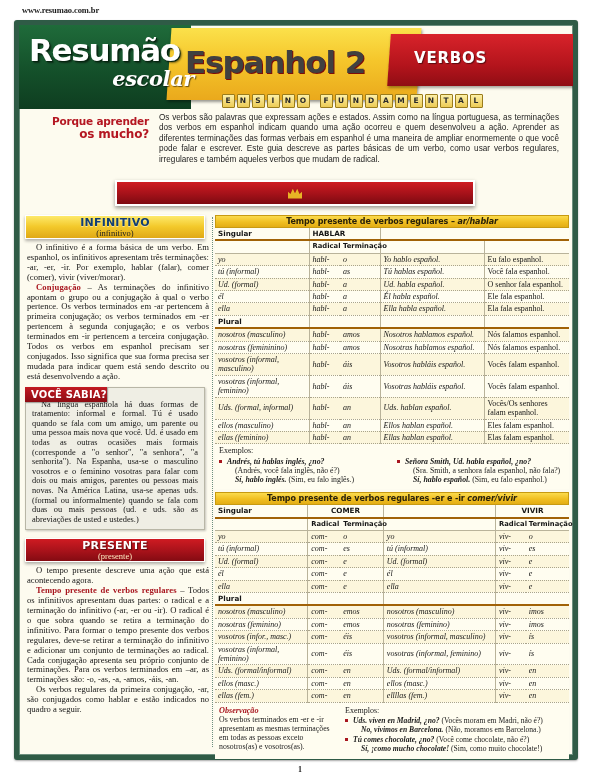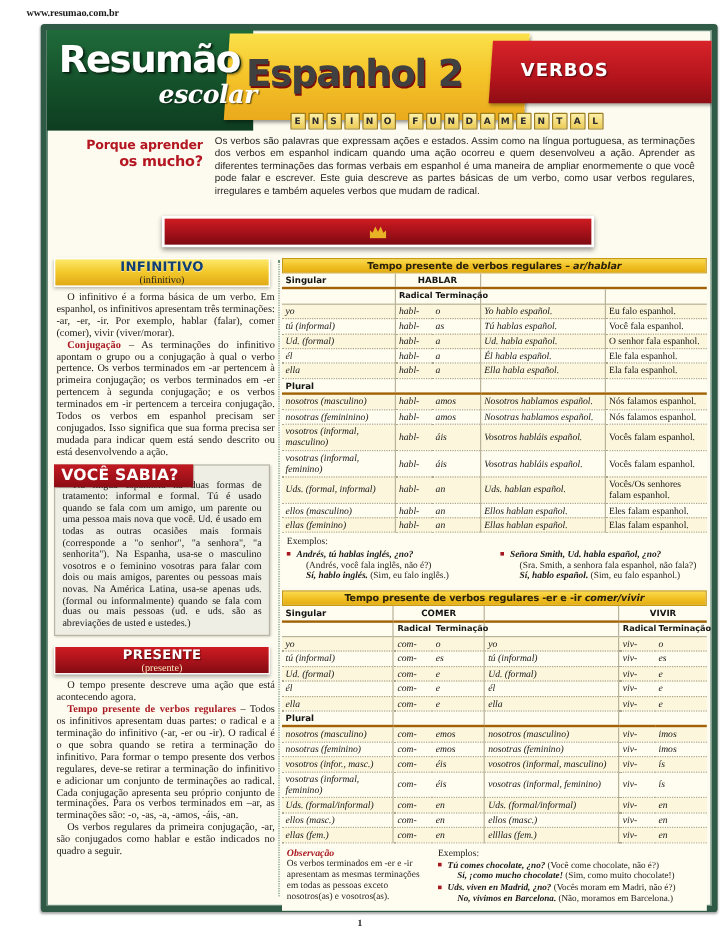--- a/index.html
+++ b/index.html
@@ -13,21 +13,21 @@
 
   
   .siteurl{
     position:absolute;left:22px;top:5px;
     font-family:"Liberation Serif", serif;
     font-weight:bold;font-size:8.5px;letter-spacing:-.1px;color:#1b1b1b;
   }
 
   
   .frame{
-    position:absolute;left:34px;top:20px;width:564px;height:740px;
+    position:absolute;left:14px;top:20px;width:564px;height:740px;
     box-sizing:border-box;
     border:5px solid #2f5b46;
     border-radius:3px;
     background:#fdfbef;
     box-shadow:0 1px 2px rgba(0,0,0,.35);
   }
   .frame-inner{
     position:absolute;inset:0;border:1px solid #6d8f7e;box-sizing:border-box;
   }
 
@@ -164,21 +164,21 @@
   .didyou{
     position:relative;margin:5px 2px 0 2px;width:180px;
     background:#efeee4;border:1px solid #b8b6a6;
     box-shadow:1px 1px 2px rgba(0,0,0,.22);
     box-sizing:border-box;padding:12px 6px 5px 6px;
   }
   .didyou-tab{
     position:absolute;left:-1px;top:-1px;
     background:linear-gradient(180deg,#c21a22,#8d0c13);
     color:#ffffff;font-family:"DejaVu Sans", sans-serif;font-weight:bold;
-    font-size:13px;letter-spacing:.2px;padding:2px 12px 2px 6px;
+    font-size:10px;letter-spacing:.2px;padding:2px 0 2px 6px;
     box-shadow:1px 1px 1px rgba(0,0,0,.3);
   }
   .didyou .para{margin:0;font-size:8.4px;line-height:9.6px;}
 
   
   .tbl-title{
     background:linear-gradient(180deg,#fbdb4d 0%,#f0bf22 55%,#e3ad14 100%);
     border:1px solid #c79a12;box-sizing:border-box;
     font-family:"DejaVu Sans", sans-serif;font-weight:bold;
     font-size:8px;color:#2a2209;text-align:center;line-height:12px;height:13px;
@@ -322,21 +322,21 @@
           <colgroup>
               <col style="width:94px">
               <col style="width:31px">
               <col style="width:40px">
               <col style="width:104px">
               <col style="width:85px">
             </colgroup>
           <tbody id="tbl1">
               <tr class="grp">
                 <td class="vline">Singular</td>
-                <td colspan="2" class="vline" style="text-align: center;">HABLAR</td>
+                <td colspan="2" class="vline" style="text-align: left;">HABLAR</td>
                 <td></td>
                 <td></td>
               </tr>
               <tr class="sub">
                 <td class="vline"></td>
                 <td>Radical</td>
                 <td class="vline">Terminação</td>
                 <td class="vline"></td>
                 <td></td>
               </tr>
@@ -579,22 +579,22 @@
         </table>
 
         <div class="obs-wrap">
           <div class="obs-l">
             <div class="obs-title">Observação</div>
             <div>Os verbos terminados em -er e -ir apresentam as mesmas terminações em todas as pessoas exceto nosotros(as) e vosotros(as).</div>
           </div>
           <div class="obs-r">
             <div class="ex-label">Exemplos:</div>
             <div id="ex2">
+                <div class="ex-item"><i>Uds. viven en Madrid, ¿no?</i> (Vocês moram em Madri, não é?)<span class="sp"><i>No, vivimos en Barcelona.</i> (Não, moramos em Barcelona.)</span></div>
                 <div class="ex-item"><i>Tú comes chocolate, ¿no?</i> (Você come chocolate, não é?)<span class="sp"><i>Sí, ¡como mucho chocolate!</i> (Sim, como muito chocolate!)</span></div>
-                <div class="ex-item"><i>Uds. viven en Madrid, ¿no?</i> (Vocês moram em Madri, não é?)<span class="sp"><i>No, vivimos en Barcelona.</i> (Não, moramos em Barcelona.)</span></div>
               </div>
           </div>
         </div>
 
       </div>
     </div>
   </div>
 
   <div class="pagenum">1</div>
 </div>

